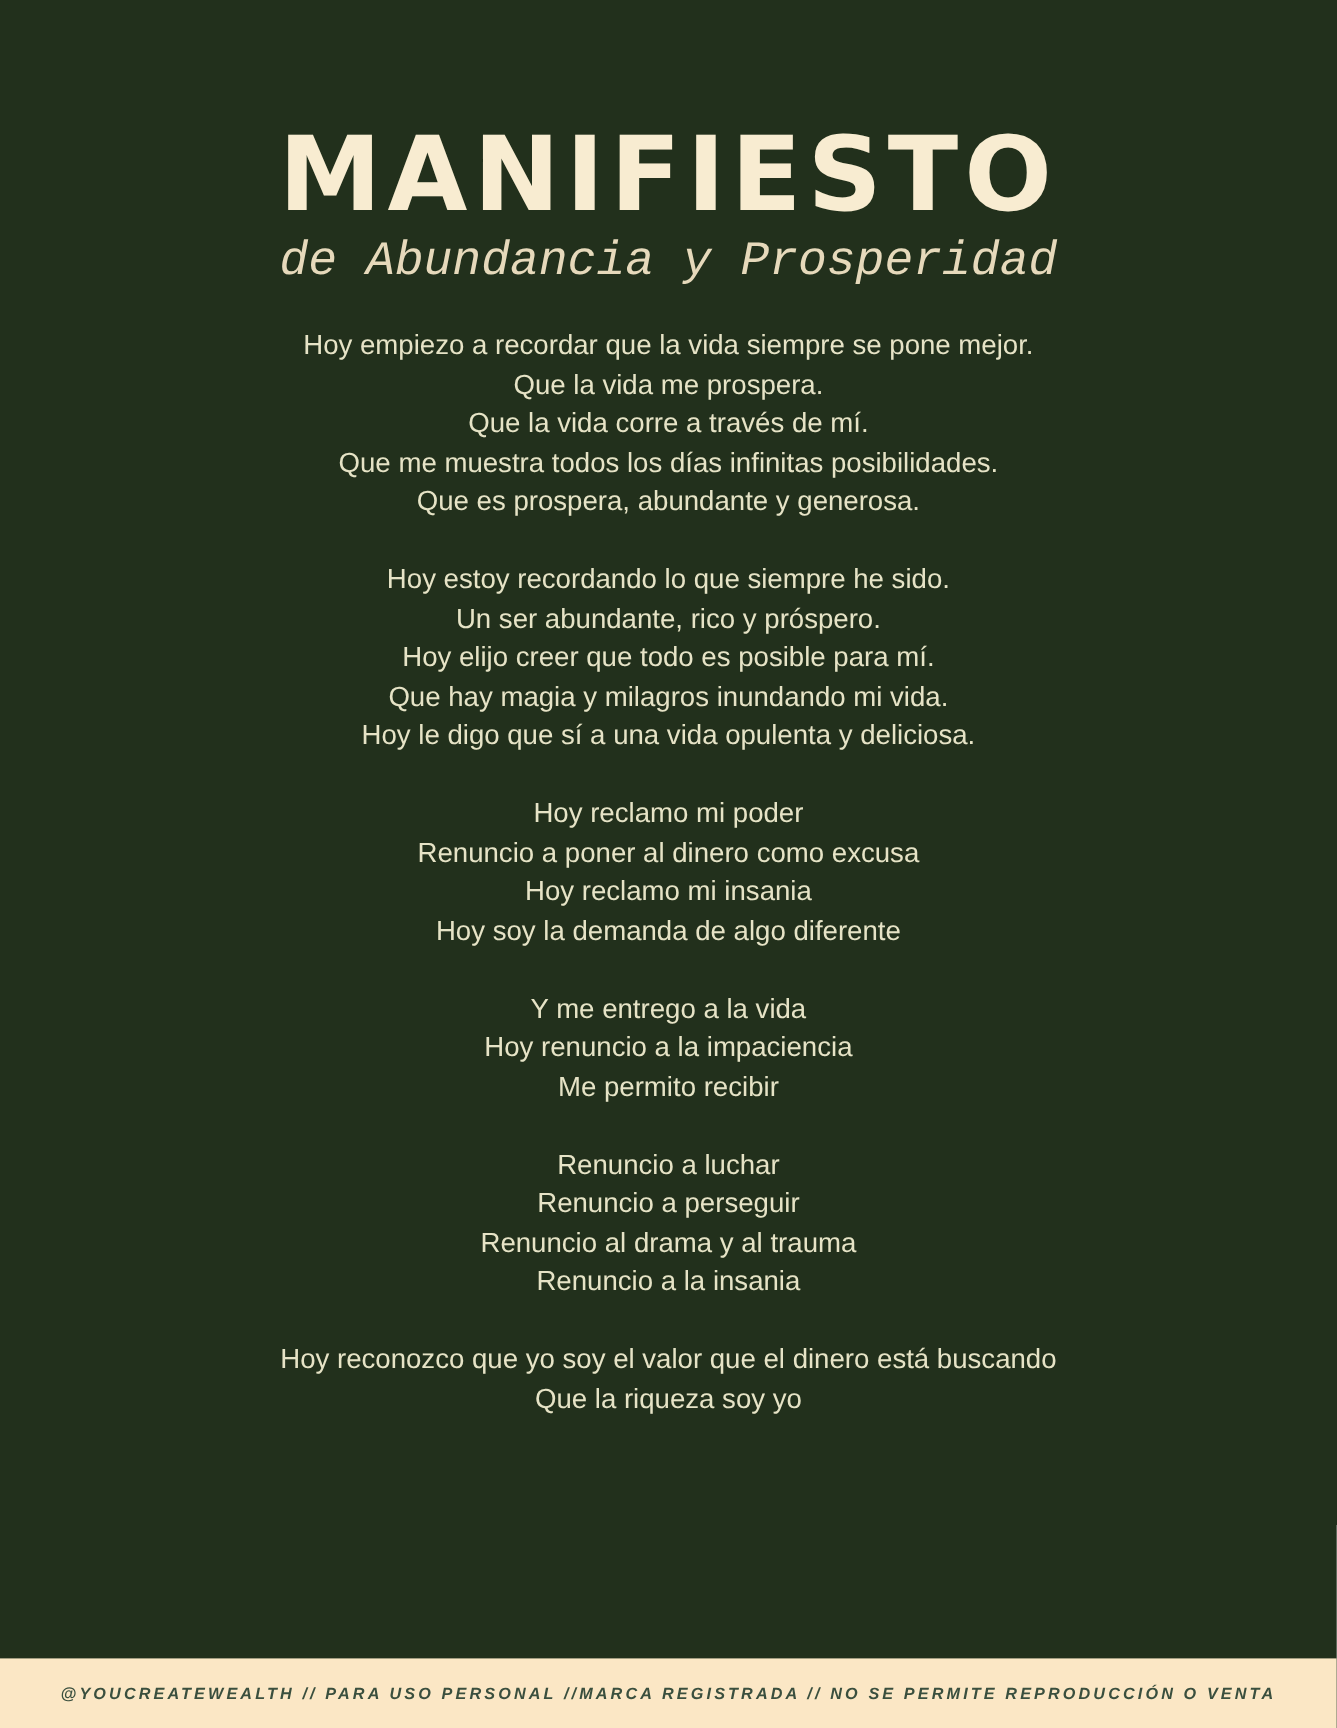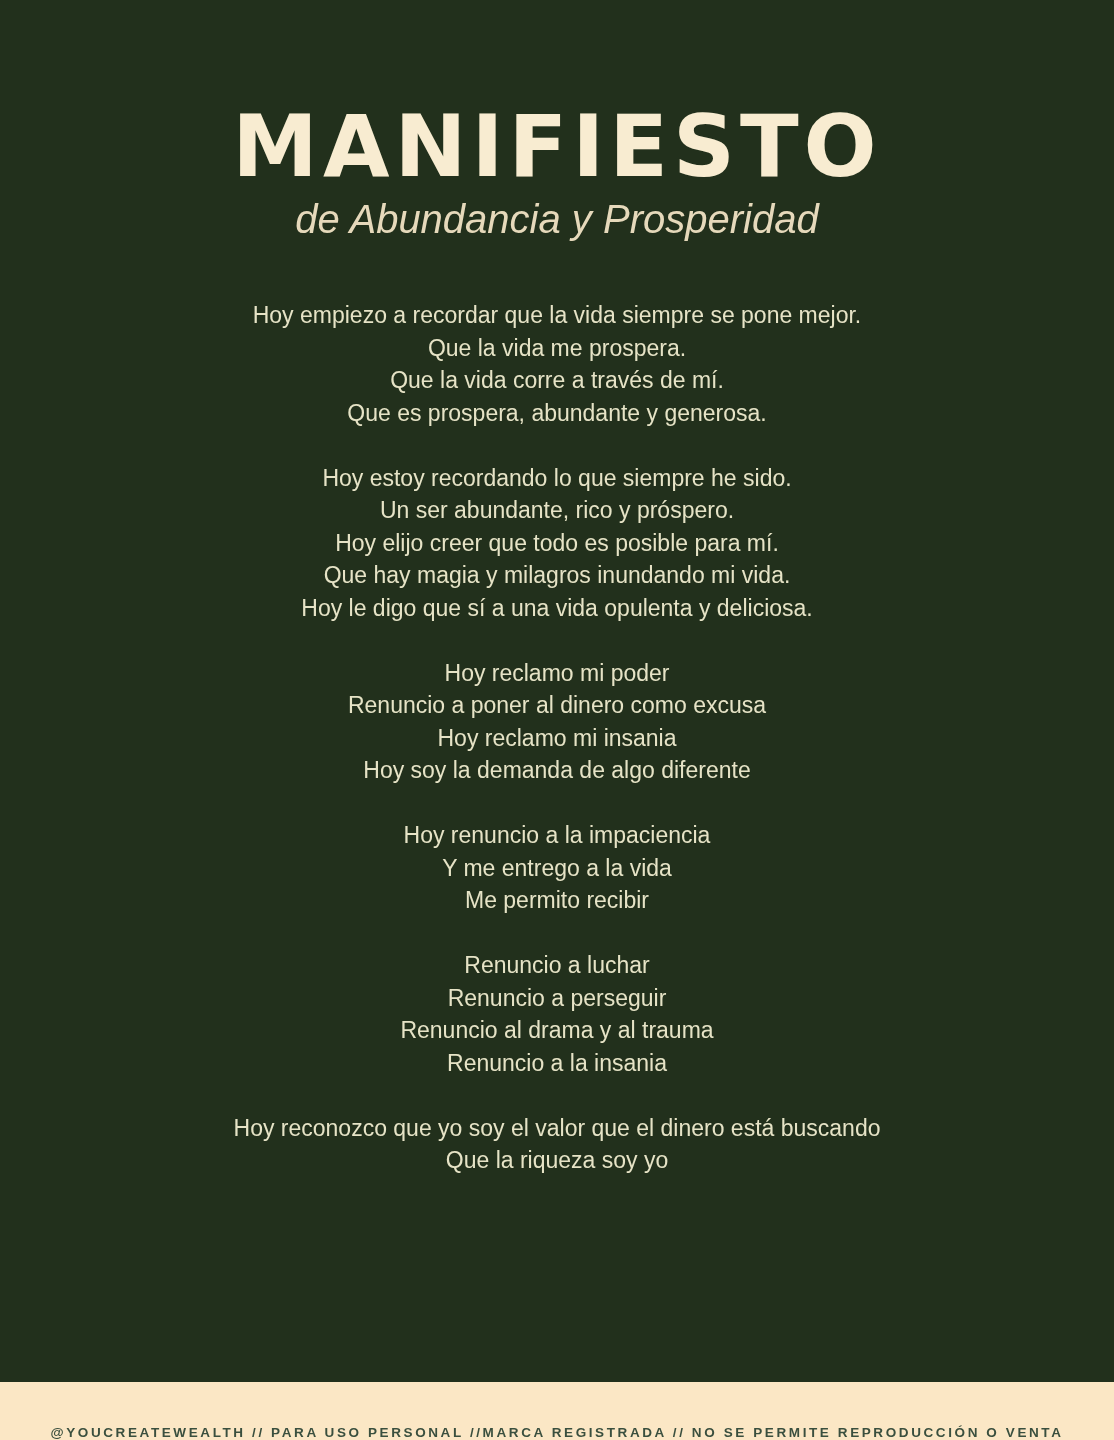--- a/index.html
+++ b/index.html
@@ -30,47 +30,48 @@
     font-family:"DejaVu Sans","Liberation Sans",sans-serif;
     font-weight:bold;
     font-size:86px;
     line-height:1;
     letter-spacing:5px;
     color:var(--title);
     white-space:nowrap;
   }
   .subtitle{
     margin-top:6px;
-    font-family:Liberation Sans, sans-serif;
+    font-family:Liberation Mono, monospace;
     font-style:italic;
     font-size:40px;
     line-height:1.2;
     color:var(--subtitle);
     white-space:nowrap;
   }
   .poem{
-    margin-top:56px;
+    margin-top:28px;
     font-size:23px;
     line-height:32.5px;
     color:var(--body-text);
   }
   .stanza{
     margin:0 0 32.5px 0;
   }
   .line{
     margin:0;
     white-space:nowrap;
   }
   .footer{
     flex:0 0 58px;
     height:58px;
     background:var(--footer-background);
     display:flex;
-    align-items:flex-end;
+    align-items:center;
     justify-content:center;
+    font-style:italic;
   }
   .footer-text{
     color:var(--footer-text);
     font-size:13.5px;
     font-weight:bold;
     letter-spacing:2.6px;
     white-space:nowrap;
   }
 </style>
 </head>
@@ -78,38 +79,39 @@
 
 <div class="poster">
   <div class="content">
     <div class="title">MANIFIESTO</div>
     <div class="subtitle">de Abundancia y Prosperidad</div>
     <div class="poem">
         <div class="stanza">
           <p class="line">Hoy empiezo a recordar que la vida siempre se pone mejor.</p>
           <p class="line">Que la vida me prospera.</p>
           <p class="line">Que la vida corre a través de mí.</p>
+          <p class="line">Que me muestra todos los días infinitas posibilidades.</p>
           <p class="line">Que es prospera, abundante y generosa.</p>
         </div>
         <div class="stanza">
           <p class="line">Hoy estoy recordando lo que siempre he sido.</p>
           <p class="line">Un ser abundante, rico y próspero.</p>
           <p class="line">Hoy elijo creer que todo es posible para mí.</p>
           <p class="line">Que hay magia y milagros inundando mi vida.</p>
           <p class="line">Hoy le digo que sí a una vida opulenta y deliciosa.</p>
         </div>
         <div class="stanza">
           <p class="line">Hoy reclamo mi poder</p>
           <p class="line">Renuncio a poner al dinero como excusa</p>
           <p class="line">Hoy reclamo mi insania</p>
           <p class="line">Hoy soy la demanda de algo diferente</p>
         </div>
         <div class="stanza">
+          <p class="line">Y me entrego a la vida</p>
           <p class="line">Hoy renuncio a la impaciencia</p>
-          <p class="line">Y me entrego a la vida</p>
           <p class="line">Me permito recibir</p>
         </div>
         <div class="stanza">
           <p class="line">Renuncio a luchar</p>
           <p class="line">Renuncio a perseguir</p>
           <p class="line">Renuncio al drama y al trauma</p>
           <p class="line">Renuncio a la insania</p>
         </div>
         <div class="stanza">
           <p class="line">Hoy reconozco que yo soy el valor que el dinero está buscando</p>

